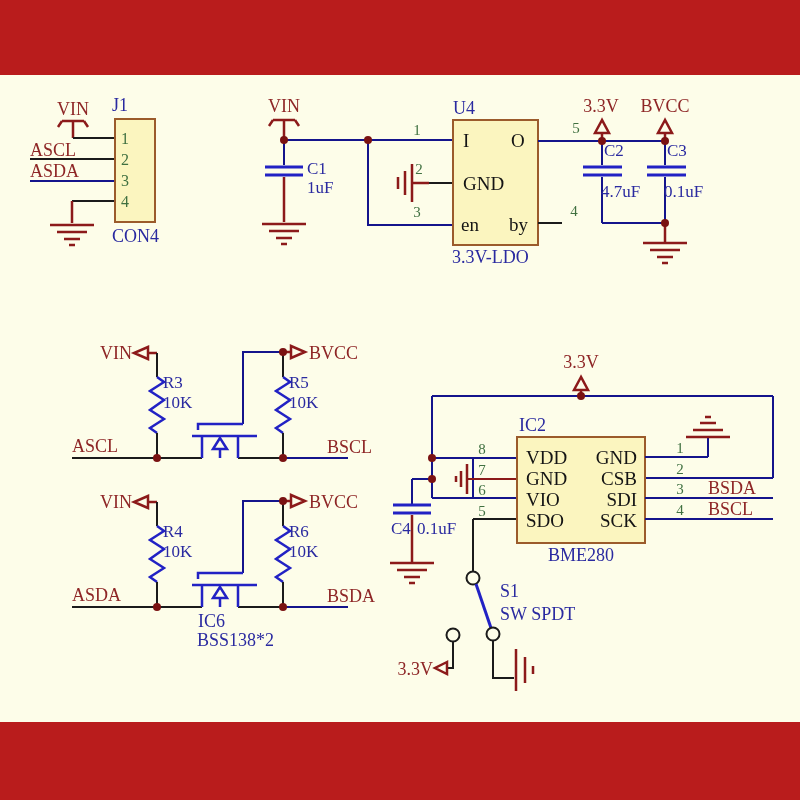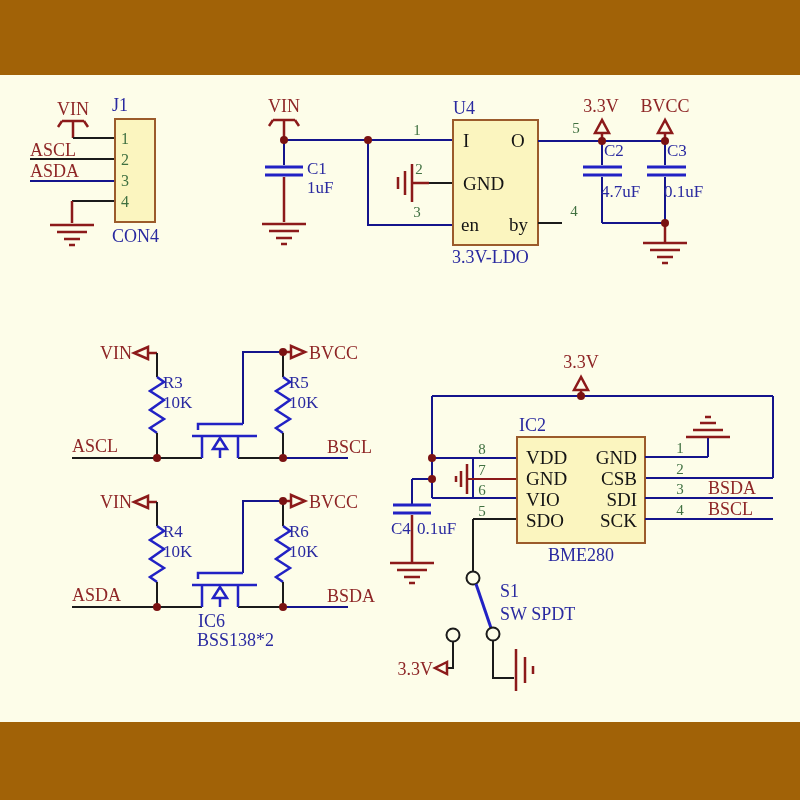--- a/index.html
+++ b/index.html
@@ -1,16 +1,16 @@
 <!DOCTYPE html>
 <html><head>
 <meta charset="utf-8">
 <style>
   html,body{margin:0;padding:0;background:#ffffff;}
-  #stage{position:relative;width:800px;height:800px;background:#a16207;overflow:hidden;}
+  #stage{position:relative;width:800px;height:800px;background:#b91c1c;overflow:hidden;}
   svg{display:block;}
   text{font-family:"Liberation Serif","DejaVu Serif",serif;}
   .net{fill:#8E2626;font-size:18px;}
   .des{fill:#2A2AA0;font-size:17px;}
   .big{font-size:18px;}
   .pn{fill:#141414;font-size:19px;}
   .num{fill:#3F7040;font-size:15px;}
   .numj{fill:#3F7040;font-size:16px;}
   .wn{stroke:#14148C;stroke-width:2;fill:none;}
   .wk{stroke:#1B1B1B;stroke-width:2;fill:none;}

